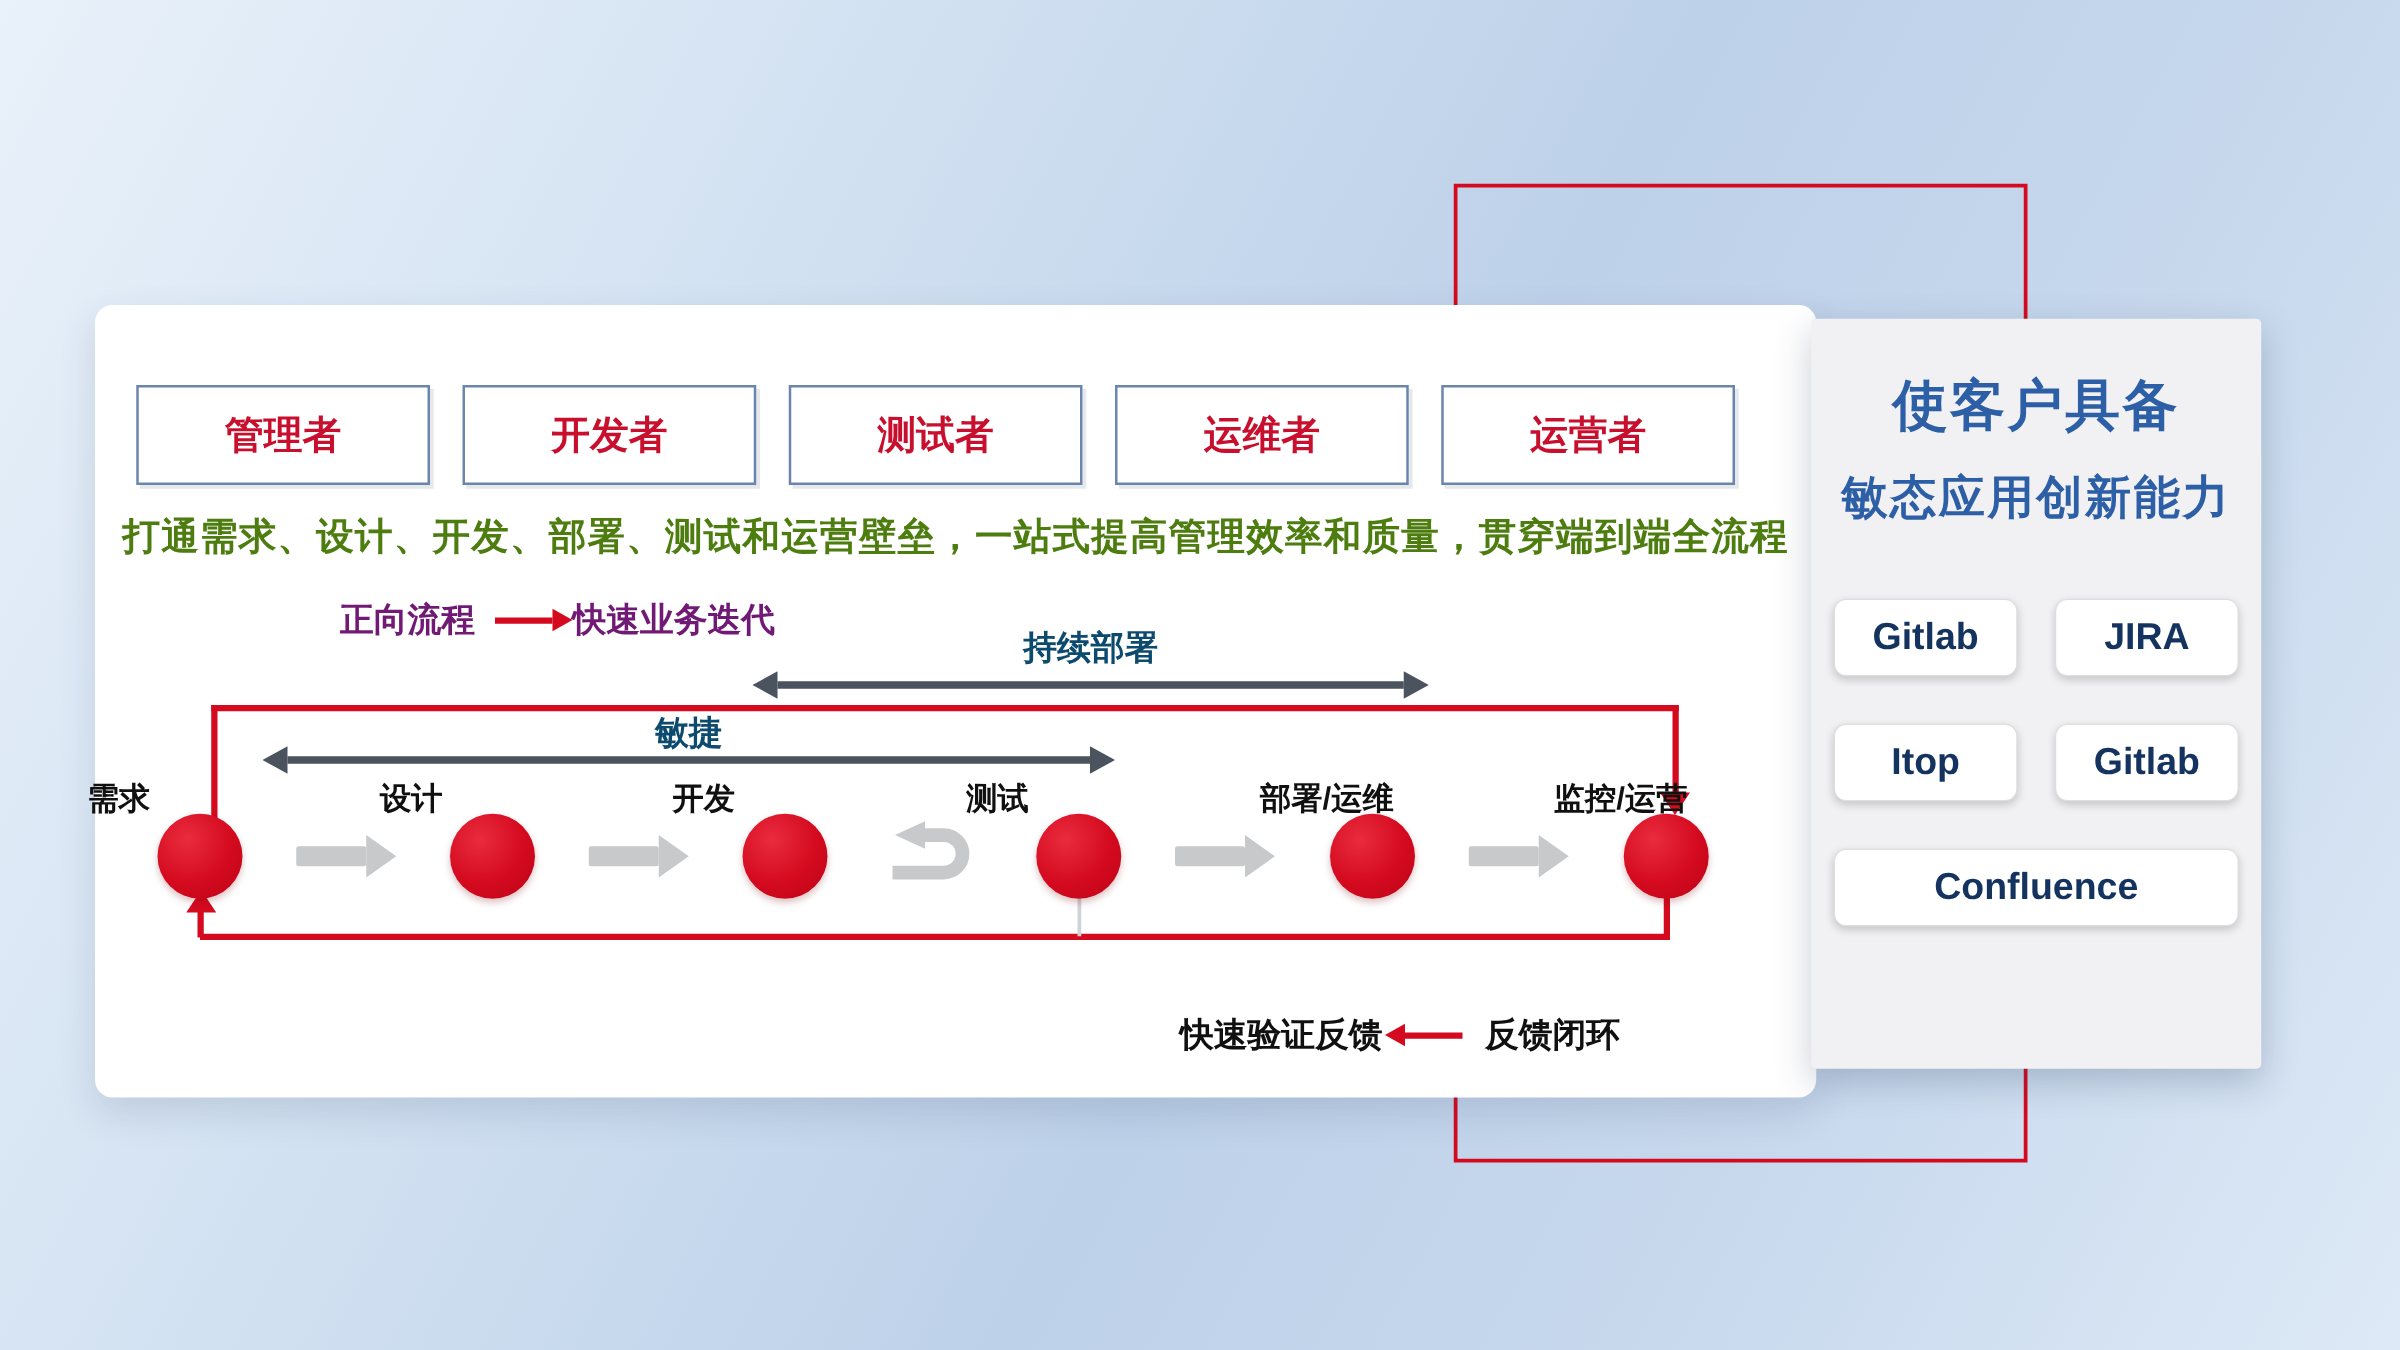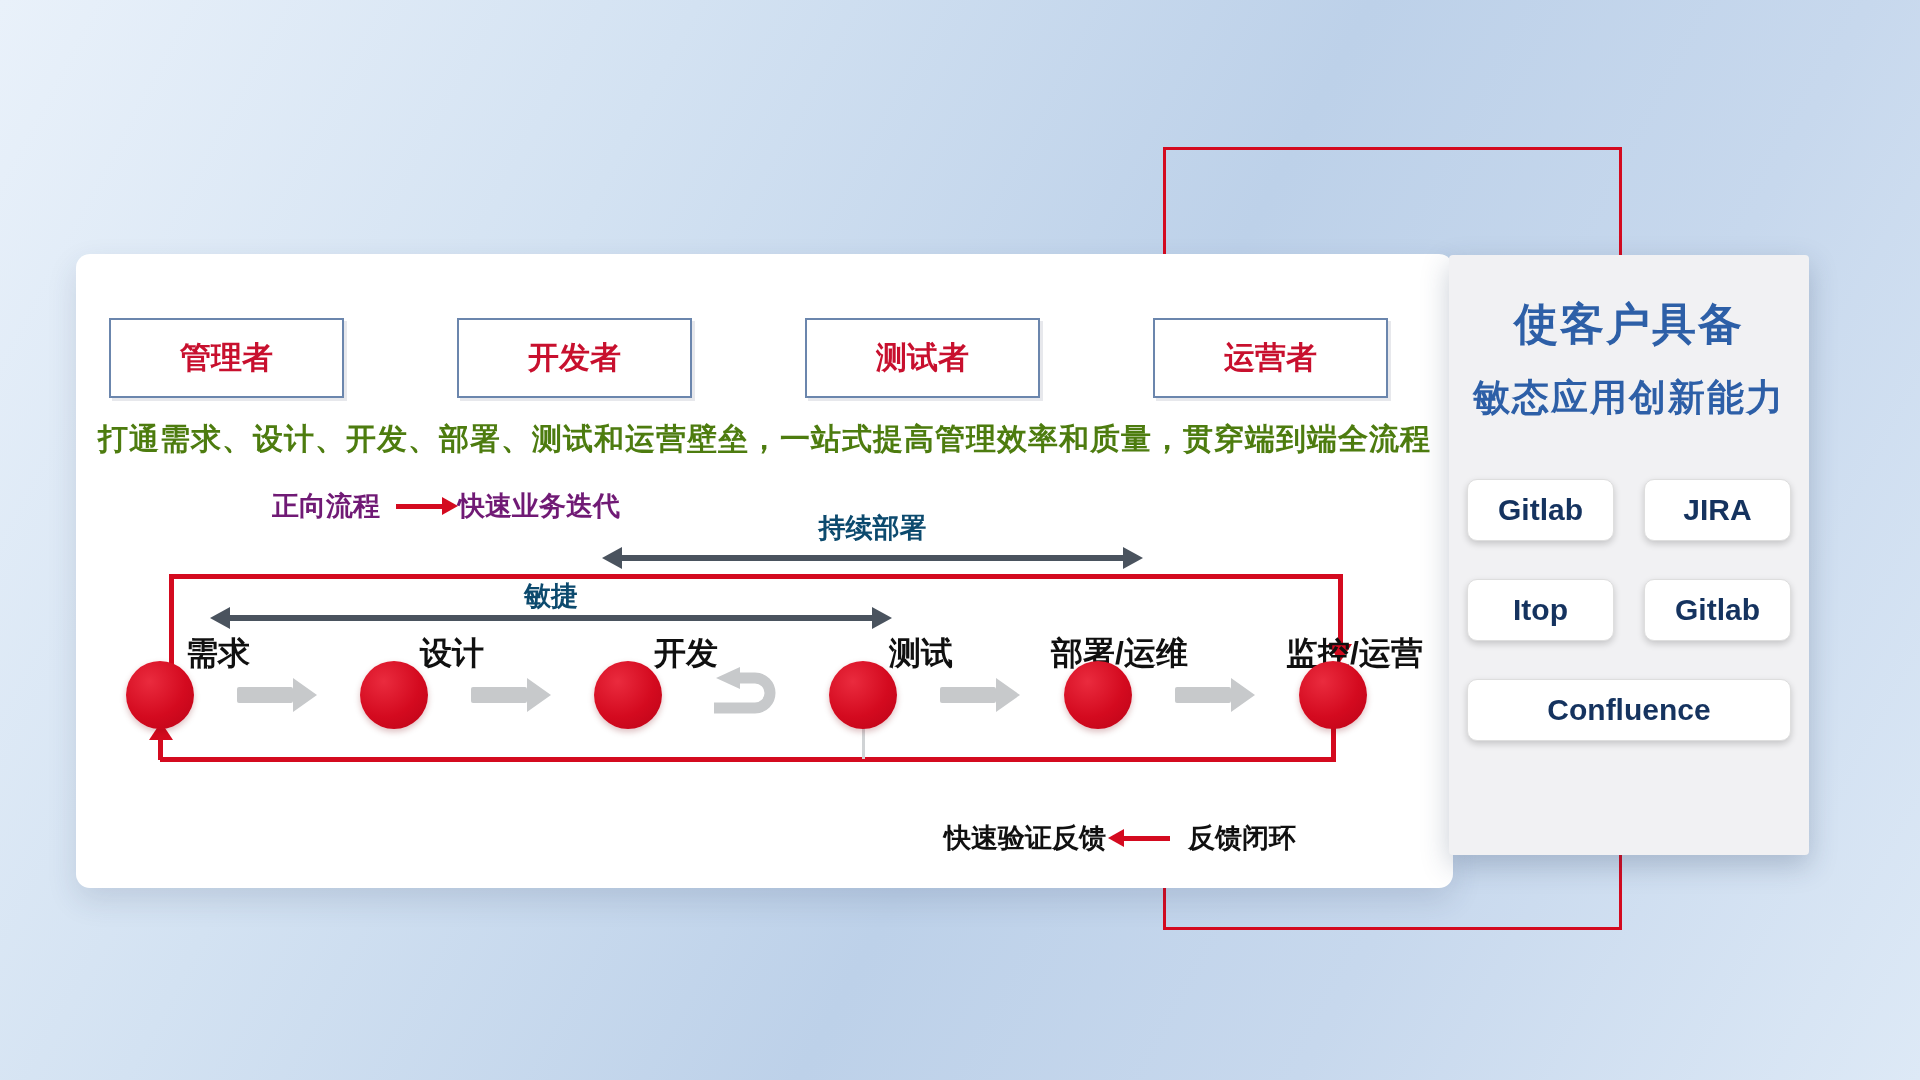--- a/index.html
+++ b/index.html
@@ -15,21 +15,21 @@
   body{
     font-family:"Liberation Sans","DejaVu Sans",sans-serif;
     background:linear-gradient(118deg,#e9f1fa 0%,#d3e2f2 28%,#bdd1e9 55%,#c7d8ed 75%,#dde9f6 100%);
   }
   .stage{position:relative;width:1920px;height:1080px;}
 
   
   .red-frame{position:absolute;left:1163px;top:147px;width:459px;height:783px;border:3px solid var(--red);}
 
   
-  .card{position:absolute;left:76px;top:254px;width:1377px;height:634px;background:#ffffff;border-radius:14px;box-shadow:0 12px 30px rgba(40,60,90,.14);}
+  .card{position:absolute;left:76px;top:244px;width:1377px;height:634px;background:#ffffff;border-radius:14px;box-shadow:0 12px 30px rgba(40,60,90,.14);}
 
   
   .roles{position:absolute;left:33px;top:64px;width:1279px;height:80px;display:flex;justify-content:space-between;}
   .role-box{width:235px;height:80px;background:#fff;border:2px solid var(--role-border);display:flex;align-items:center;justify-content:center;
     font-size:31px;font-weight:700;color:#c8102e;box-shadow:3px 3px 0 rgba(120,130,150,.18);}
 
   .desc{position:absolute;left:0;top:165px;width:100%;text-align:center;font-size:30px;font-weight:700;color:#4d7c0f;letter-spacing:1px;}
 
   
   .legend-forward{position:absolute;left:196px;top:234px;display:flex;align-items:center;gap:16px;font-size:27px;font-weight:700;color:#701a75;}
@@ -45,21 +45,21 @@
   .dbl-arrow::before{content:'';position:absolute;left:-20px;top:-8px;border-right:20px solid var(--dark-arrow);border-top:11px solid transparent;border-bottom:11px solid transparent;}
   .dbl-arrow::after{content:'';position:absolute;right:-20px;top:-8px;border-left:20px solid var(--dark-arrow);border-top:11px solid transparent;border-bottom:11px solid transparent;}
   .arrow-caption{position:absolute;text-align:center;font-size:27px;font-weight:700;color:#0c4a6e;}
 
   
   .rl{position:absolute;background:var(--red);}
   .tri-down{position:absolute;width:0;height:0;border-left:12px solid transparent;border-right:12px solid transparent;border-top:18px solid var(--red);}
   .tri-up{position:absolute;width:0;height:0;border-left:12px solid transparent;border-right:12px solid transparent;border-bottom:18px solid var(--red);}
 
   
-  .node-label{position:absolute;top:378px;width:180px;text-align:right;font-size:32px;font-weight:600;color:#101010;}
+  .node-label{position:absolute;top:378px;width:180px;text-align:left;font-size:25px;font-weight:600;color:#101010;}
   .node-circle{position:absolute;top:407px;width:68px;height:68px;border-radius:50%;
     background:radial-gradient(circle at 35% 30%,#ea2b3e 0%,#d40a1f 55%,#bb0317 100%);
     box-shadow:0 3px 6px rgba(120,0,10,.25);}
 
   
   .garrow{position:absolute;top:433px;width:56px;height:16px;background:var(--gray-arrow);border-radius:2px;}
   .garrow::after{content:'';position:absolute;right:-24px;top:-9px;border-left:24px solid var(--gray-arrow);border-top:17px solid transparent;border-bottom:17px solid transparent;}
   .loop-svg{position:absolute;left:624px;top:408px;}
   .stub{position:absolute;background:#d0d3d5;}
 
@@ -79,20 +79,21 @@
 <div class="stage">
 
   <div class="red-frame"></div>
 
   <div class="card">
 
     <div class="roles">
       <div class="role-box">管理者</div>
       <div class="role-box">开发者</div>
       <div class="role-box">测试者</div>
+      <div class="role-box">运维者</div>
       <div class="role-box">运营者</div>
     </div>
 
     <div class="desc">打通需求、设计、开发、部署、测试和运营壁垒，一站式提高管理效率和质量，贯穿端到端全流程</div>
 
     <div class="legend-forward">
       <span>正向流程</span>
       <span class="arr-r"></span>
       <span>快速业务迭代</span>
     </div>

